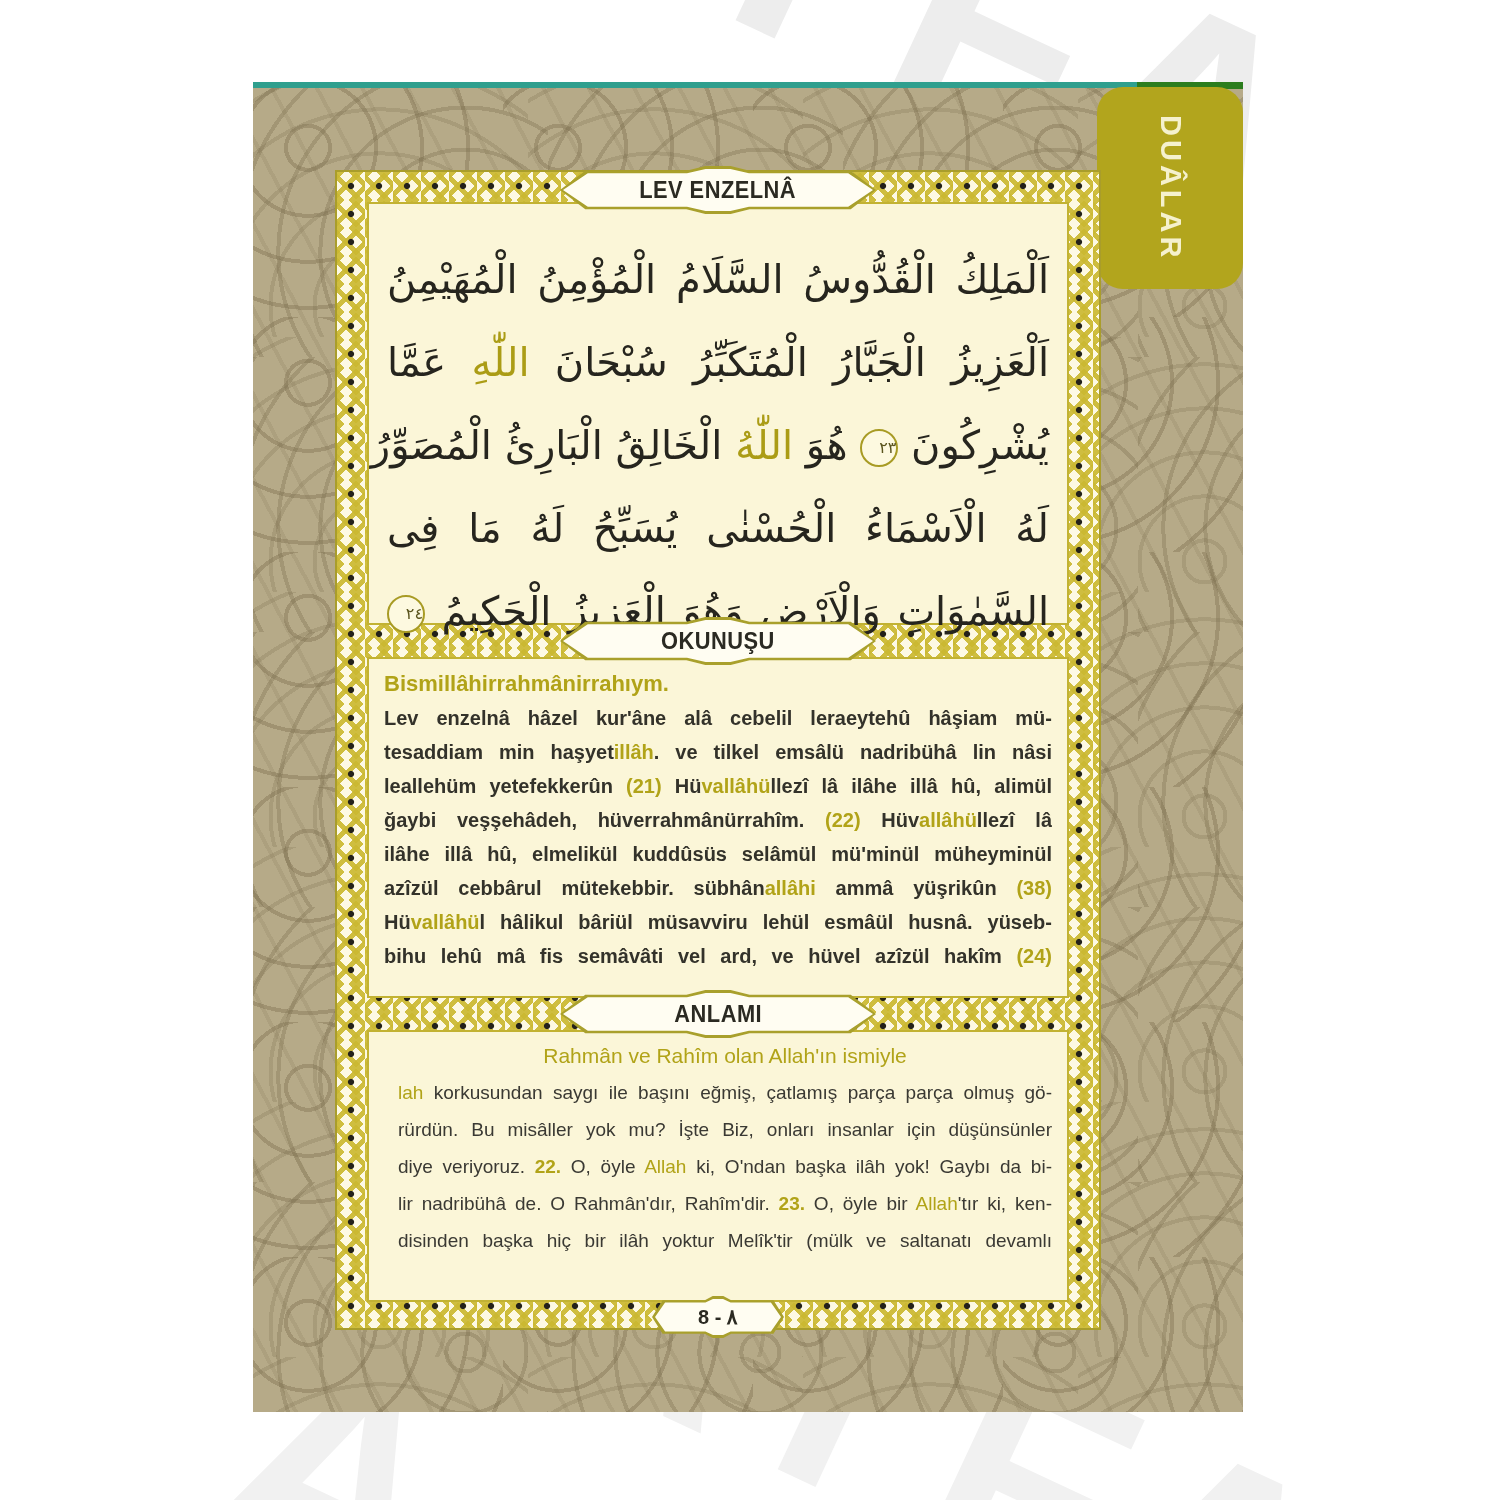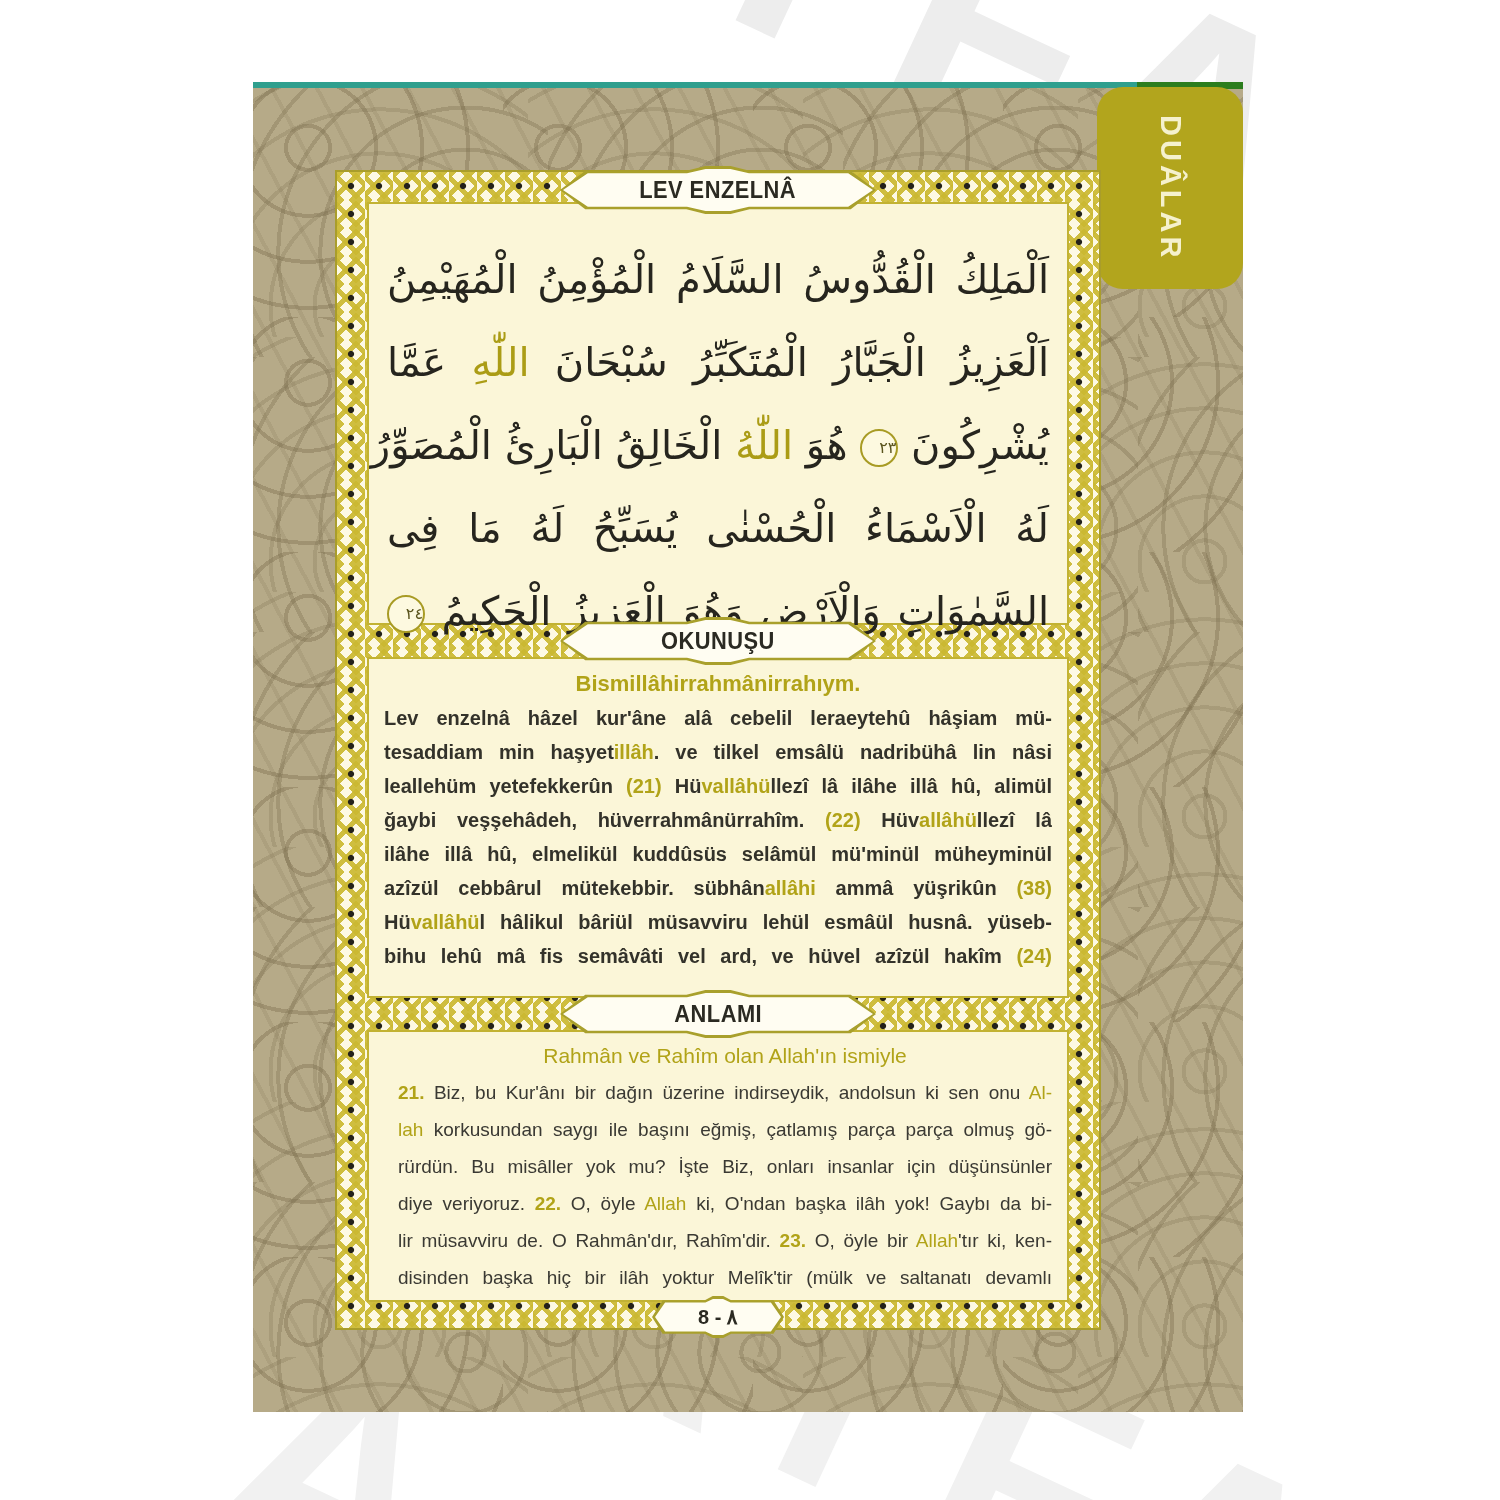--- a/index.html
+++ b/index.html
@@ -71,21 +71,21 @@
   .ar-line{direction:rtl;font-family:"DejaVu Sans",sans-serif;font-size:40px;color:#26251e;
            height:83px;line-height:83px;text-align:justify;text-align-last:justify;
            white-space:nowrap;overflow:visible;}
   .ar-line .hl{color:#ab9c15;}
   .verse-medallion{display:inline-block;width:34px;height:34px;border:2.5px solid #a89b24;
            border-radius:50%;line-height:34px;text-align:center;font-size:16px;color:#5a541e;
            vertical-align:middle;background:#fdf9e0;}
 
   
   .tl-block{position:absolute;left:15px;right:15px;top:8px;}
-  .bismillah{text-align:center;font-weight:bold;font-size:22px;color:#b1a318;height:34px;line-height:34px;}
+  .bismillah{text-align:left;font-weight:bold;font-size:22px;color:#b1a318;height:34px;line-height:34px;}
   .tl-line{font-weight:bold;font-size:20px;color:#33322a;height:34px;line-height:34px;
            text-align:justify;text-align-last:justify;overflow:hidden;}
   .hl{color:#b1a318;}
   .bold{font-weight:bold;}
 
   
   .mn-block{position:absolute;left:29px;right:15px;top:6px;}
   .mn-sub{text-align:center;font-size:21px;color:#b1a318;height:36px;line-height:36px;}
   .mn-line{font-size:19px;color:#3a3933;height:37px;line-height:37px;
            text-align:justify;text-align-last:justify;overflow:hidden;}
@@ -127,25 +127,24 @@
         <div class="tl-line"><span>ilâhe illâ hû, elmelikül kuddûsüs selâmül mü'minül müheyminül</span></div>
         <div class="tl-line"><span>azîzül cebbârul mütekebbir. sübhân</span><span class="hl">allâhi</span><span> ammâ yüşrikûn </span><span class="hl">(38)</span></div>
         <div class="tl-line"><span>Hü</span><span class="hl">vallâhü</span><span>l hâlikul bâriül müsavviru lehül esmâül husnâ. yüseb-</span></div>
         <div class="tl-line"><span>bihu lehû mâ fis semâvâti vel ard, ve hüvel azîzül hakîm </span><span class="hl">(24)</span></div>
       </div>
     </div>
 
     <div class="panel panel-meaning">
       <div class="mn-block">
         <div class="mn-sub">Rahmân ve Rahîm olan Allah'ın ismiyle</div>
-        <div class="mn-line"><span class="hl bold">21.</span><span> Biz, bu Kur'ânı bir dağın üzerine indirseydik, andolsun ki sen onu </span><span class="hl">Al-</span></div>
         <div class="mn-line"><span class="hl">lah</span><span> korkusundan saygı ile başını eğmiş, çatlamış parça parça olmuş gö-</span></div>
         <div class="mn-line"><span>rürdün. Bu misâller yok mu? İşte Biz, onları insanlar için düşünsünler</span></div>
         <div class="mn-line"><span>diye veriyoruz. </span><span class="hl bold">22.</span><span> O, öyle </span><span class="hl">Allah</span><span> ki, O'ndan başka ilâh yok! Gaybı da bi-</span></div>
-        <div class="mn-line"><span>lir müsavviru de. O Rahmân'dır, Rahîm'dir. </span><span class="hl bold">23.</span><span> O, öyle bir </span><span class="hl">Allah</span><span>'tır ki, ken-</span></div>
+        <div class="mn-line"><span>lir nadribühâ de. O Rahmân'dır, Rahîm'dir. </span><span class="hl bold">23.</span><span> O, öyle bir </span><span class="hl">Allah</span><span>'tır ki, ken-</span></div>
         <div class="mn-line"><span>disinden başka hiç bir ilâh yoktur Melîk'tir (mülk ve saltanatı devamlı</span></div>
       </div>
     </div>
 
     <div class="cartouche banner-title">
       <span>LEV ENZELNÂ</span>
     </div>
     <div class="cartouche banner-okunusu">
       <span>OKUNUŞU</span>
     </div>

